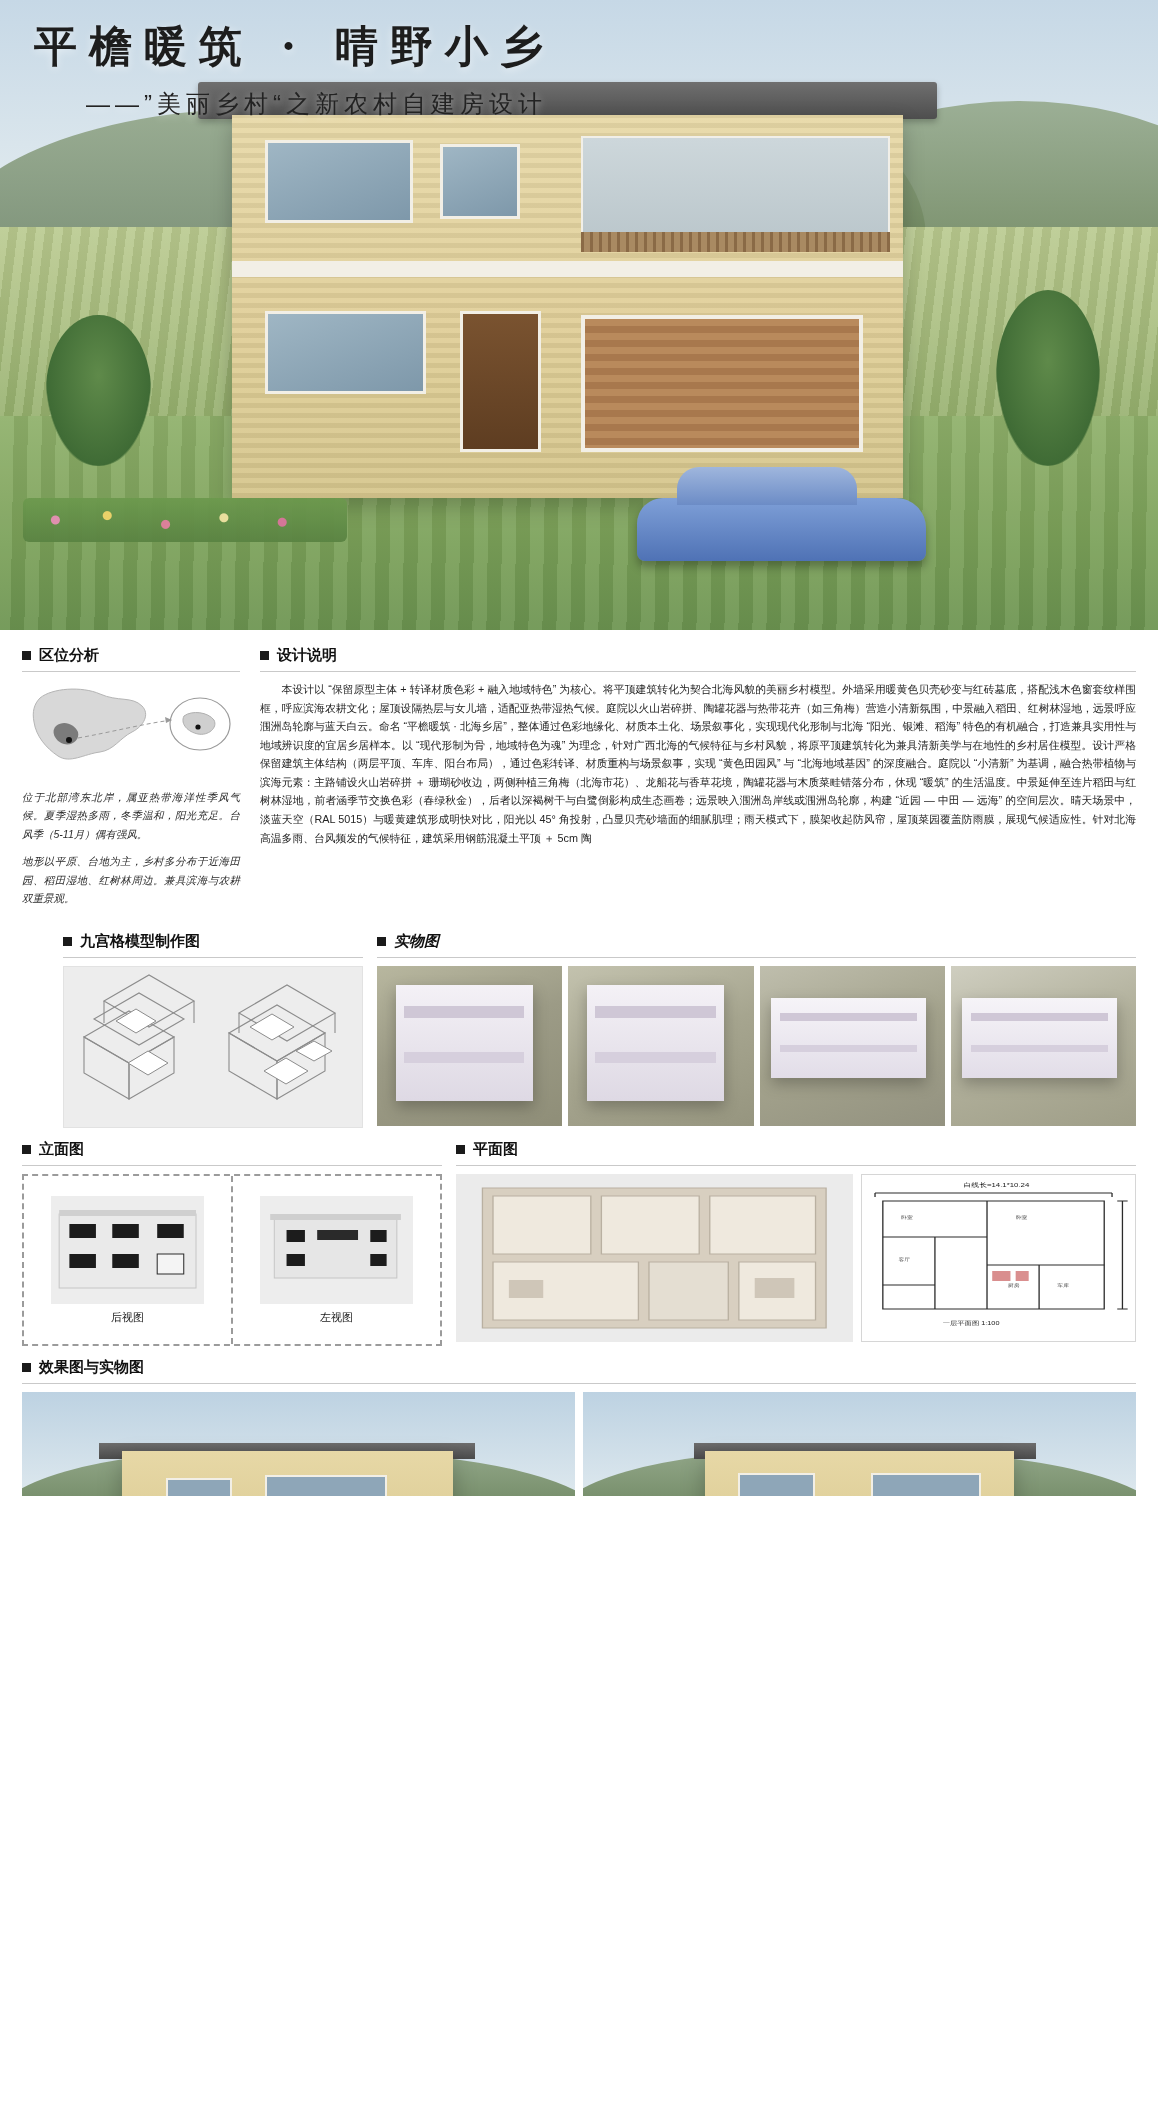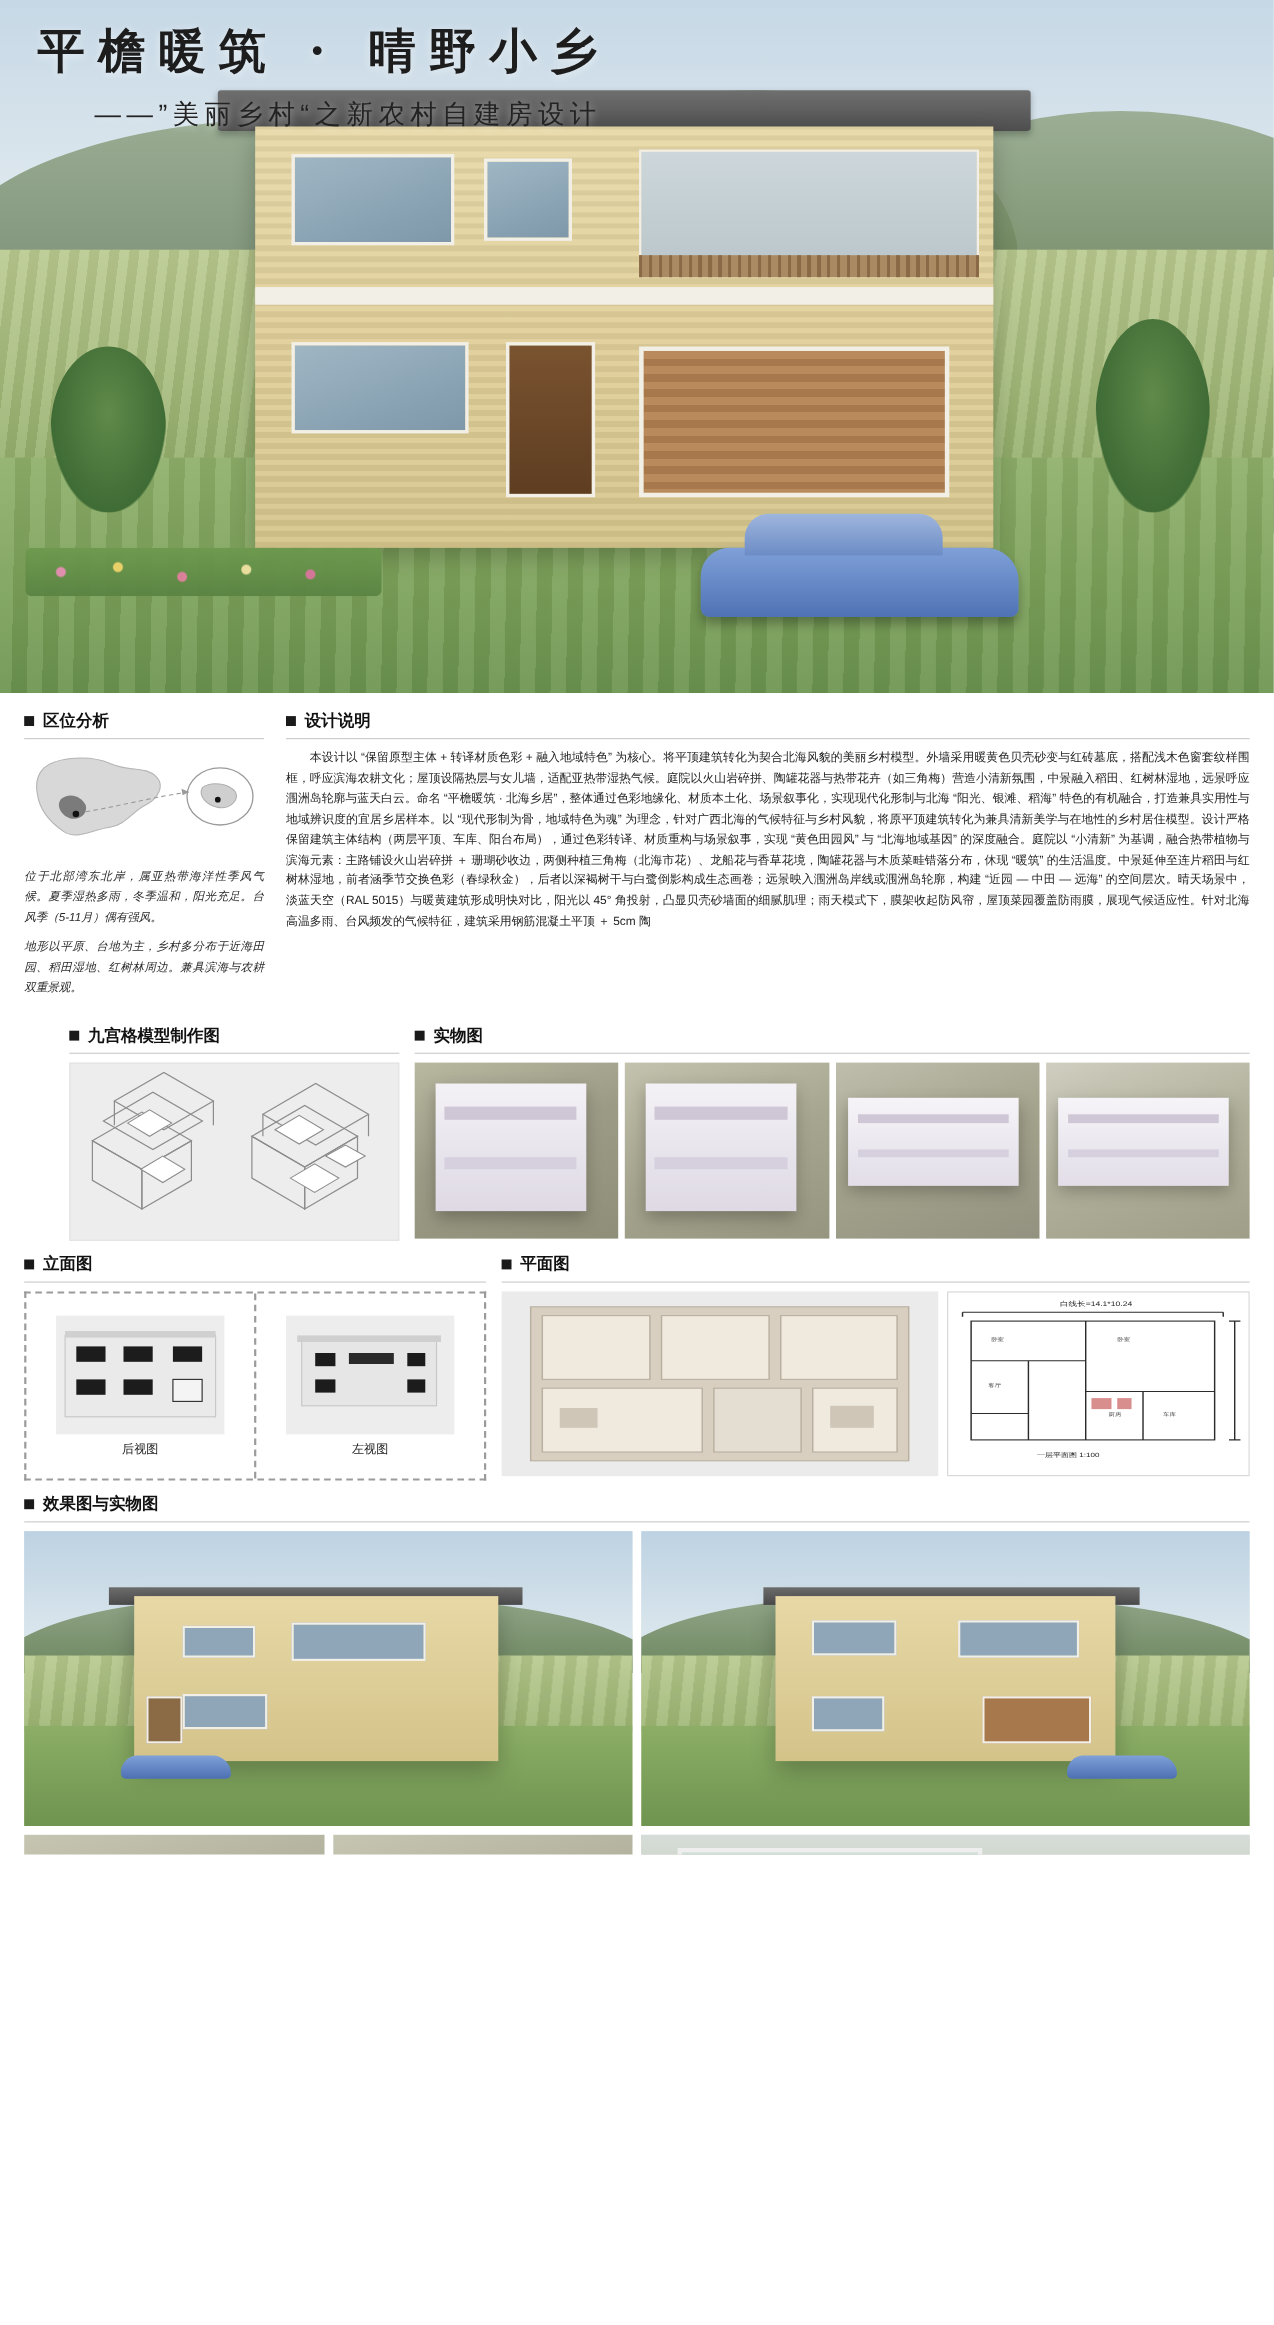--- a/index.html
+++ b/index.html
@@ -6,21 +6,21 @@
   body{
     width:1158px;
     background:#ffffff;
     font-family:"Liberation Sans","DejaVu Sans",sans-serif;
     color:#1a1a1a;
     -webkit-font-smoothing:antialiased;
   }
   .poster{
     position:relative;
     width:1158px;
-    height:1686px;
+    height:1496px;
     overflow:hidden;
     background:#fff;
   }
 
   
   .hero{
     position:relative;
     width:1158px;
     height:630px;
     overflow:hidden;
@@ -183,21 +183,21 @@
   .loc-text p{margin:0 0 9px 0;font-style:italic;}
   .desc-text{
     font-size:10.8px;line-height:1.72;color:#232323;text-align:justify;
     column-count:1;
   }
   .desc-text p{margin:0;text-indent:2em;}
 
   
   .row2{display:flex;gap:14px;padding:10px 22px 0 22px;}
   .col-grid{width:300px;padding-left:41px;}
-  .col-photos{flex:1;}
+  .col-photos{flex:1;font-style:italic;}
   .axo{
     height:160px;background:#ededed;border:1px solid #e2e2e2;position:relative;overflow:hidden;
   }
   .photo-strip{display:flex;gap:6px;height:160px;}
   .ph{
     flex:1;position:relative;overflow:hidden;background:#cfcfcf;
   }
   .ph.m1{background:linear-gradient(160deg,#b8b79f 0%,#9c9b86 45%,#8f8e78 100%);}
   .ph.m2{background:linear-gradient(160deg,#c3c2ae 0%,#a6a58f 50%,#96957f 100%);}
   .ph.m3{background:linear-gradient(160deg,#bfbead 0%,#a3a28c 50%,#939280 100%);}

